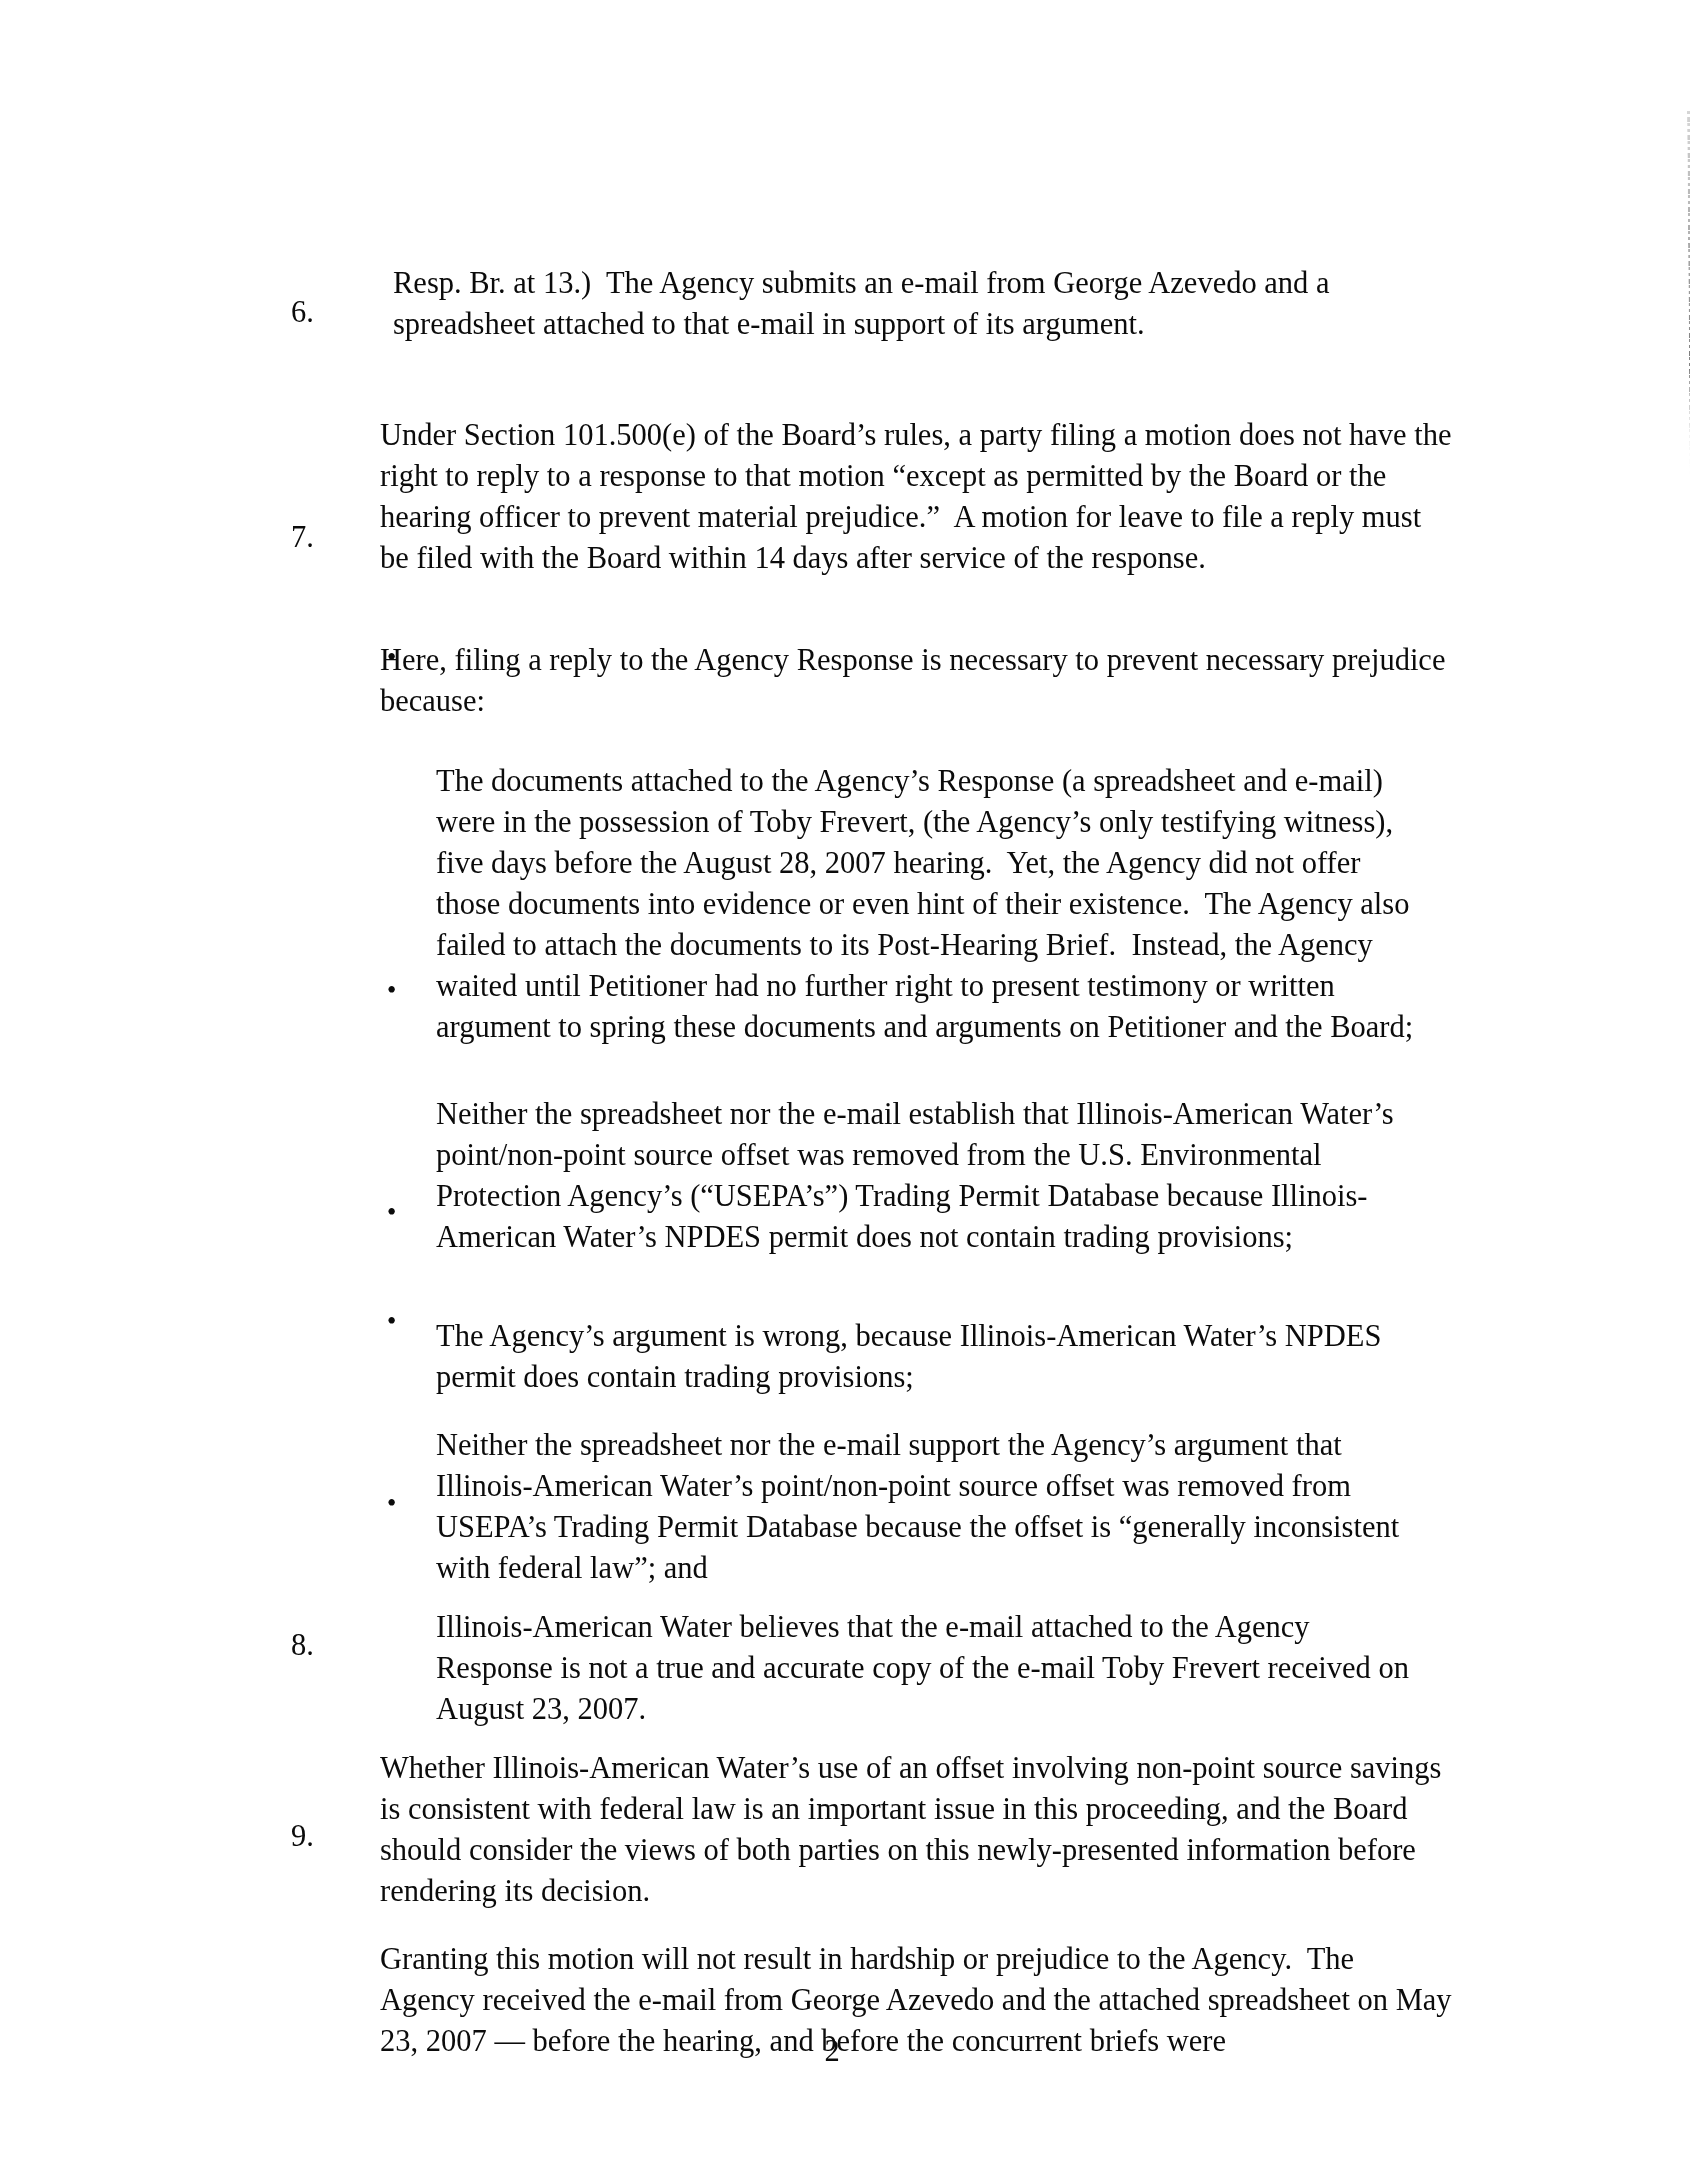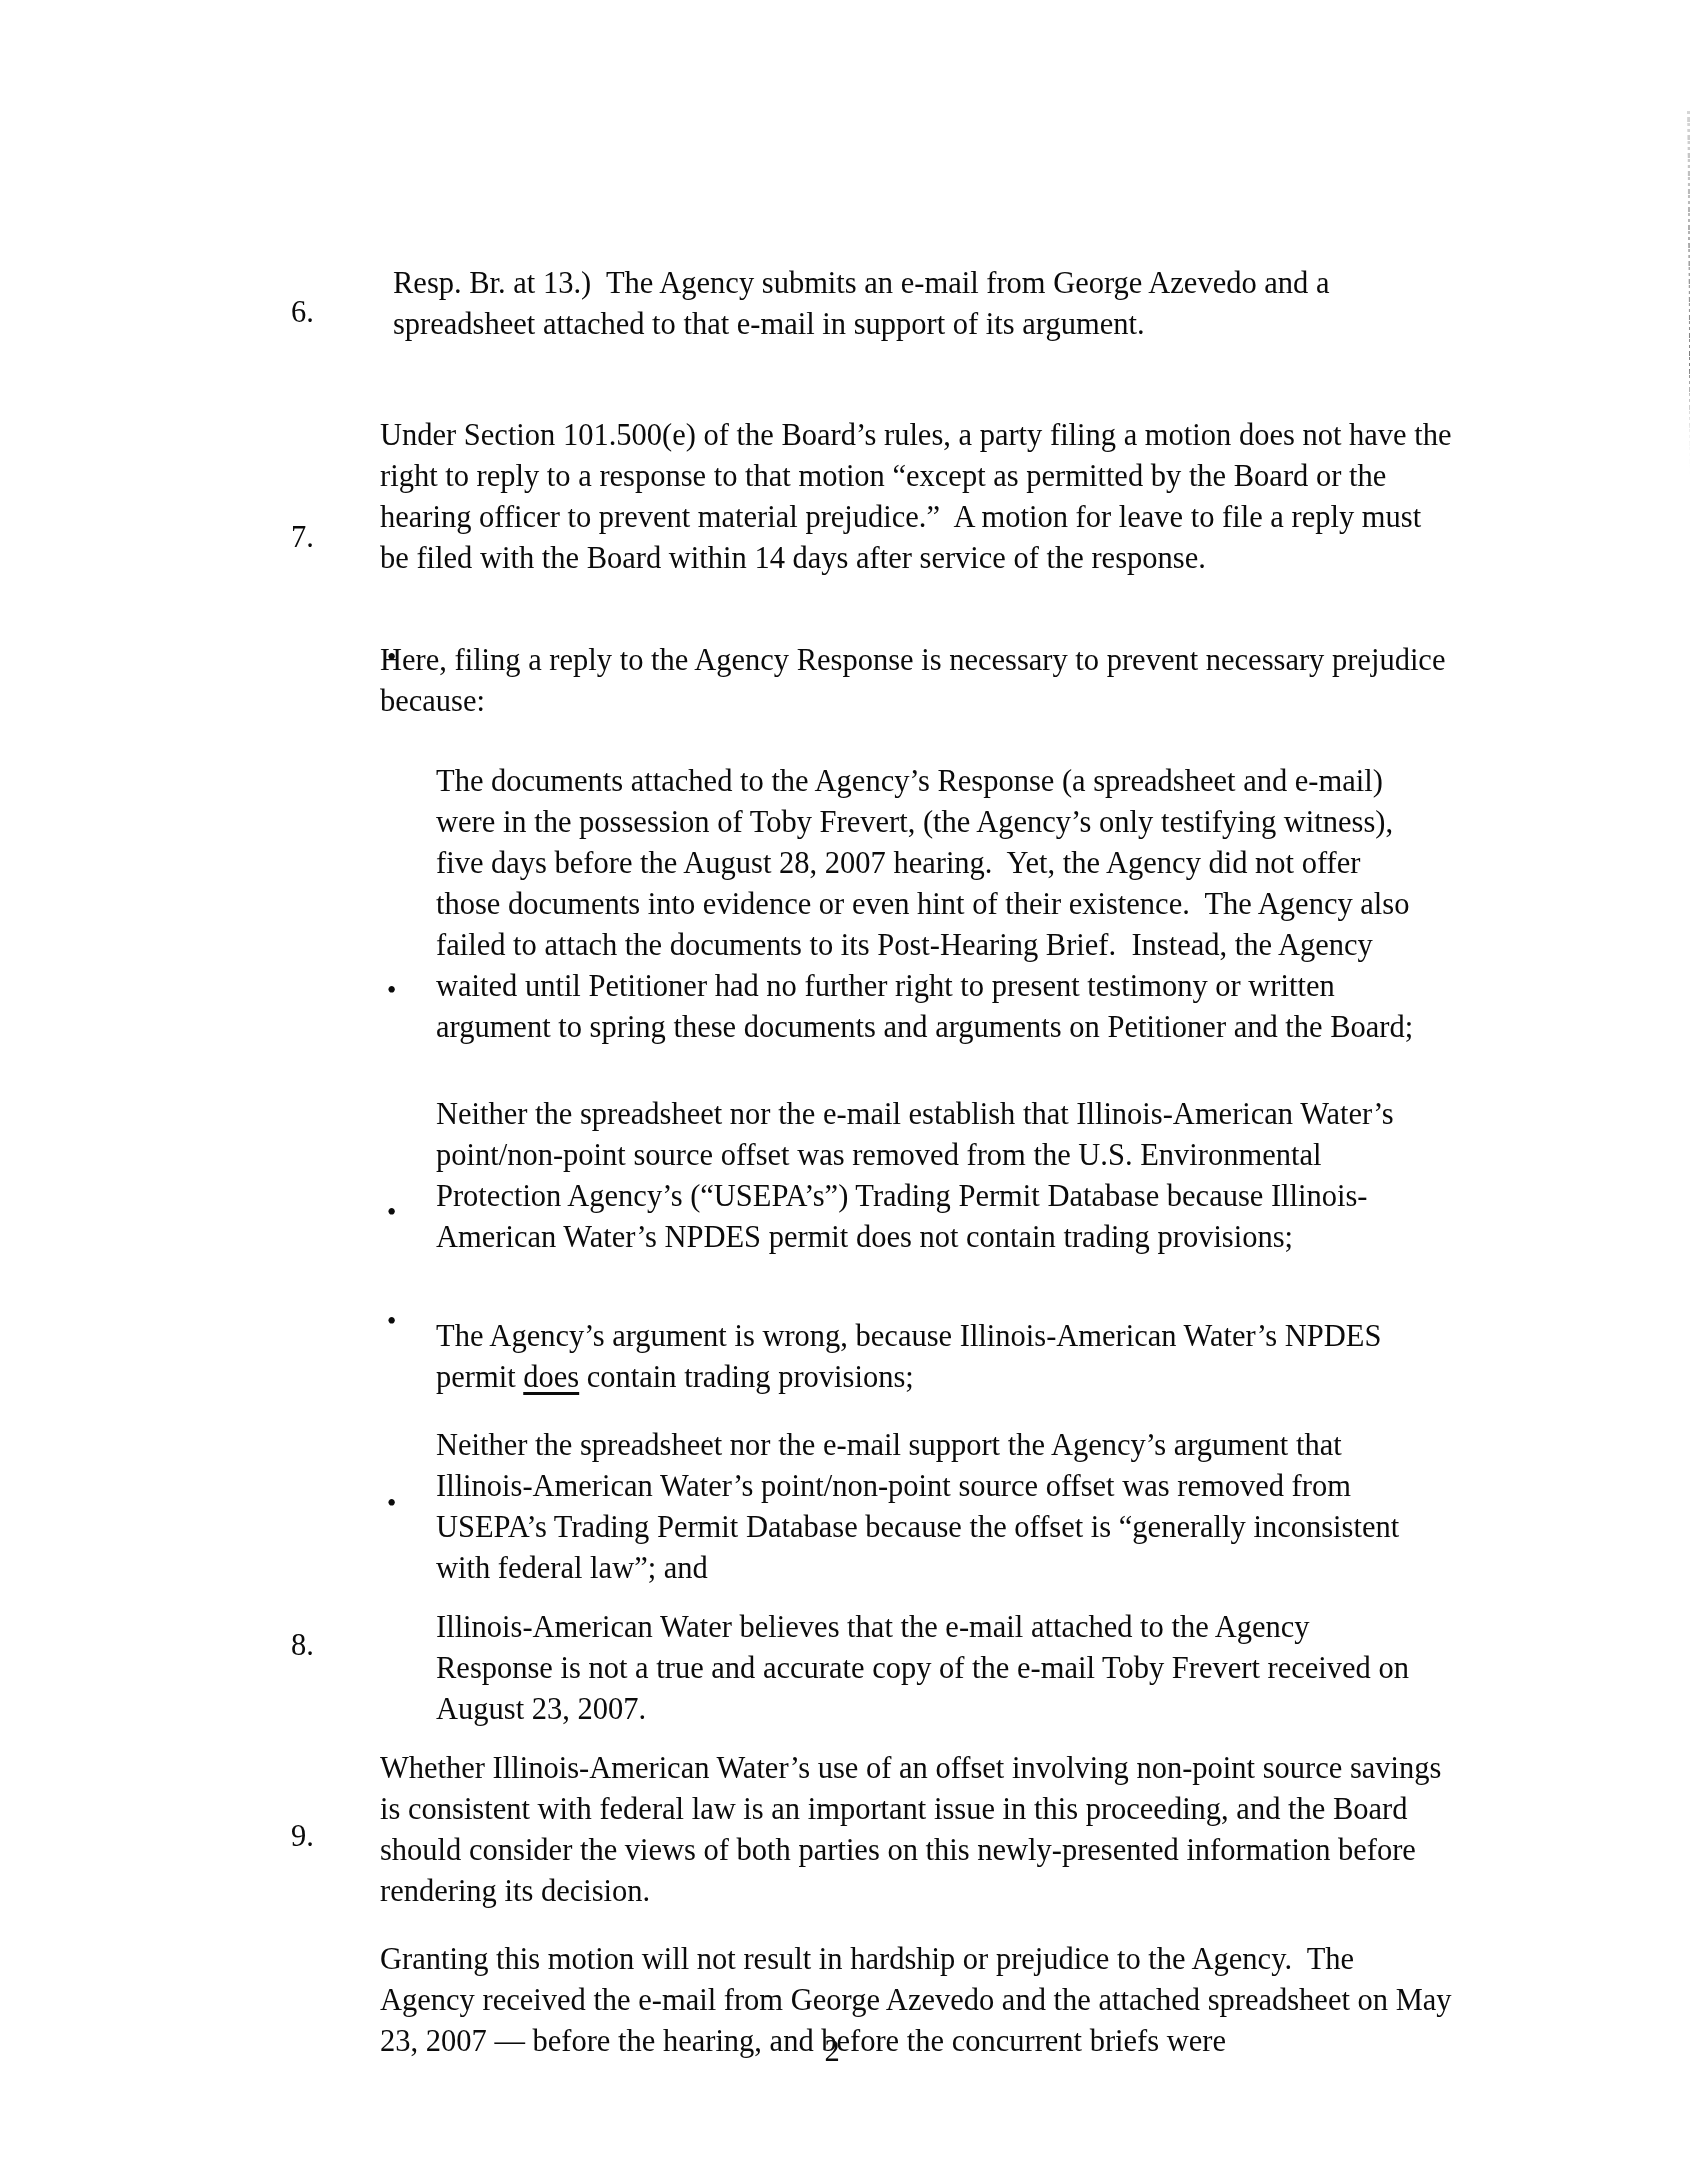--- a/index.html
+++ b/index.html
@@ -50,21 +50,20 @@
     position: absolute;
     left: 0;
     top: -1.3px;
     font-size: 26.5px;
   }
   .bullet .btext {
     margin-left: 49px;
     width: 994px;
   }
   .u {
-    text-decoration: underline;
     text-decoration-thickness: 2.6px;
     text-underline-offset: 4.6px;
   }
   .pagenum {
     position: absolute;
     left: 812px;
     top: 2031px;
     width: 40px;
     text-align: center;
   }

